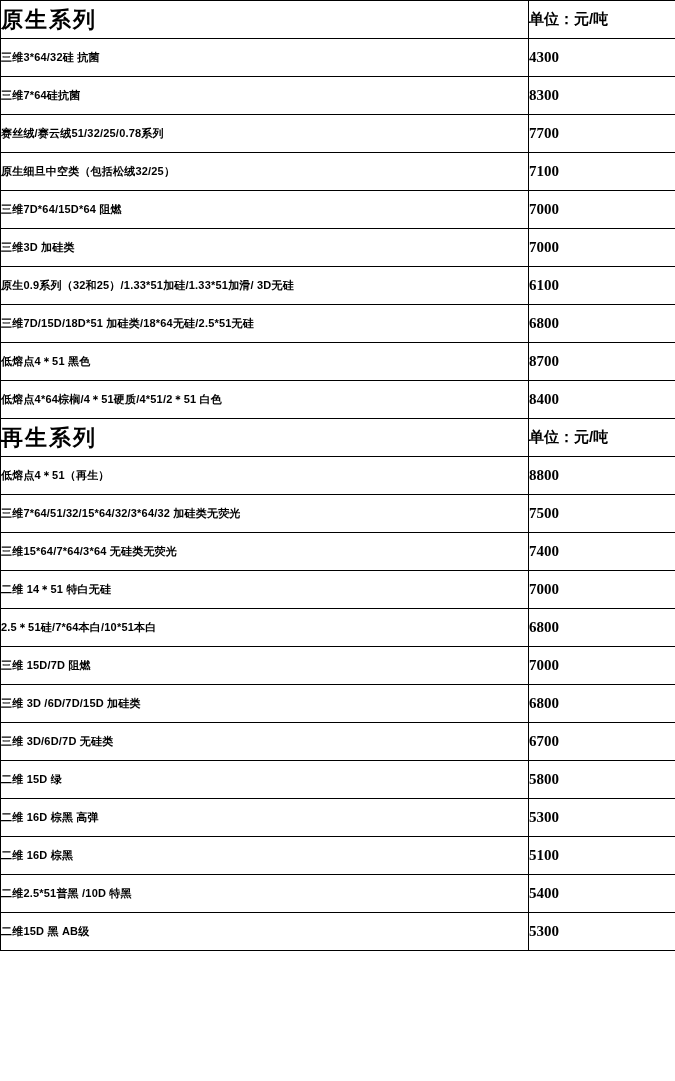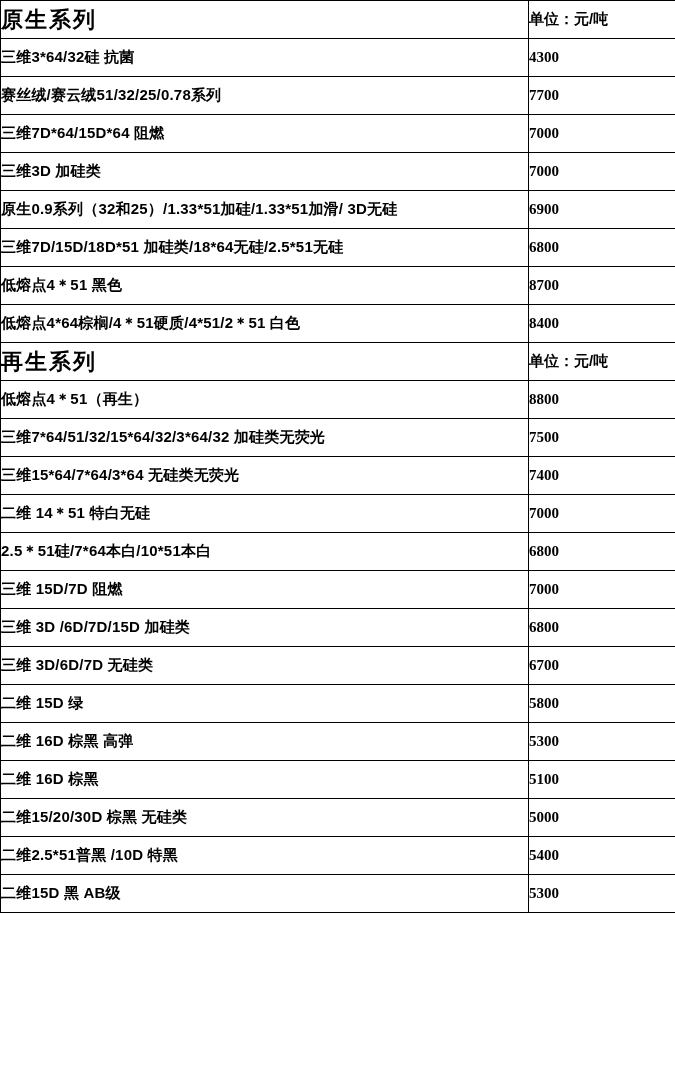--- a/index.html
+++ b/index.html
@@ -21,21 +21,21 @@
   }
   table.price-table td {
     border: 1px solid #000000;
     vertical-align: middle;
     padding: 0;
     font-weight: bold;
     color: #000000;
   }
   td.name-cell {
     width: 527px;
-    font-size: 15px;
+    font-size: 11px;
     height: 37px;
     letter-spacing: 0.2px;
   }
   td.price-cell {
     width: 146px;
     font-size: 15px;
     height: 37px;
     font-family: "Liberation Serif", serif;
   }
   tr.section-row td.name-cell {
@@ -60,34 +60,42 @@
     <tr class="section-row">
       <td class="name-cell">原生系列</td>
       <td class="price-cell">单位：元/吨</td>
     </tr>
 
     <tr>
       <td class="name-cell">三维3*64/32硅  抗菌</td>
       <td class="price-cell">4300</td>
     </tr>
     <tr>
+      <td class="name-cell">三维7*64硅抗菌</td>
+      <td class="price-cell">8300</td>
+    </tr>
+    <tr>
       <td class="name-cell">赛丝绒/赛云绒51/32/25/0.78系列</td>
       <td class="price-cell">7700</td>
+    </tr>
+    <tr>
+      <td class="name-cell">原生细旦中空类（包括松绒32/25）</td>
+      <td class="price-cell">7100</td>
     </tr>
     <tr>
       <td class="name-cell">三维7D*64/15D*64  阻燃</td>
       <td class="price-cell">7000</td>
     </tr>
     <tr>
       <td class="name-cell">三维3D  加硅类</td>
       <td class="price-cell">7000</td>
     </tr>
     <tr>
       <td class="name-cell nowrap">原生0.9系列（32和25）/1.33*51加硅/1.33*51加滑/ 3D无硅</td>
-      <td class="price-cell">6900</td>
+      <td class="price-cell">6100</td>
     </tr>
     <tr>
       <td class="name-cell nowrap">三维7D/15D/18D*51  加硅类/18*64无硅/2.5*51无硅</td>
       <td class="price-cell">6800</td>
     </tr>
     <tr>
       <td class="name-cell">低熔点4＊51  黑色</td>
       <td class="price-cell">8700</td>
     </tr>
     <tr>
@@ -138,24 +146,20 @@
     </tr>
     <tr>
       <td class="name-cell">二维  16D  棕黑       高弹</td>
       <td class="price-cell">5300</td>
     </tr>
     <tr>
       <td class="name-cell">二维  16D  棕黑</td>
       <td class="price-cell">5100</td>
     </tr>
     <tr>
-      <td class="name-cell">二维15/20/30D 棕黑       无硅类</td>
-      <td class="price-cell">5000</td>
-    </tr>
-    <tr>
       <td class="name-cell">二维2.5*51普黑 /10D  特黑</td>
       <td class="price-cell">5400</td>
     </tr>
     <tr>
       <td class="name-cell">二维15D  黑  AB级</td>
       <td class="price-cell">5300</td>
     </tr>
 
   </tbody>
 </table>

